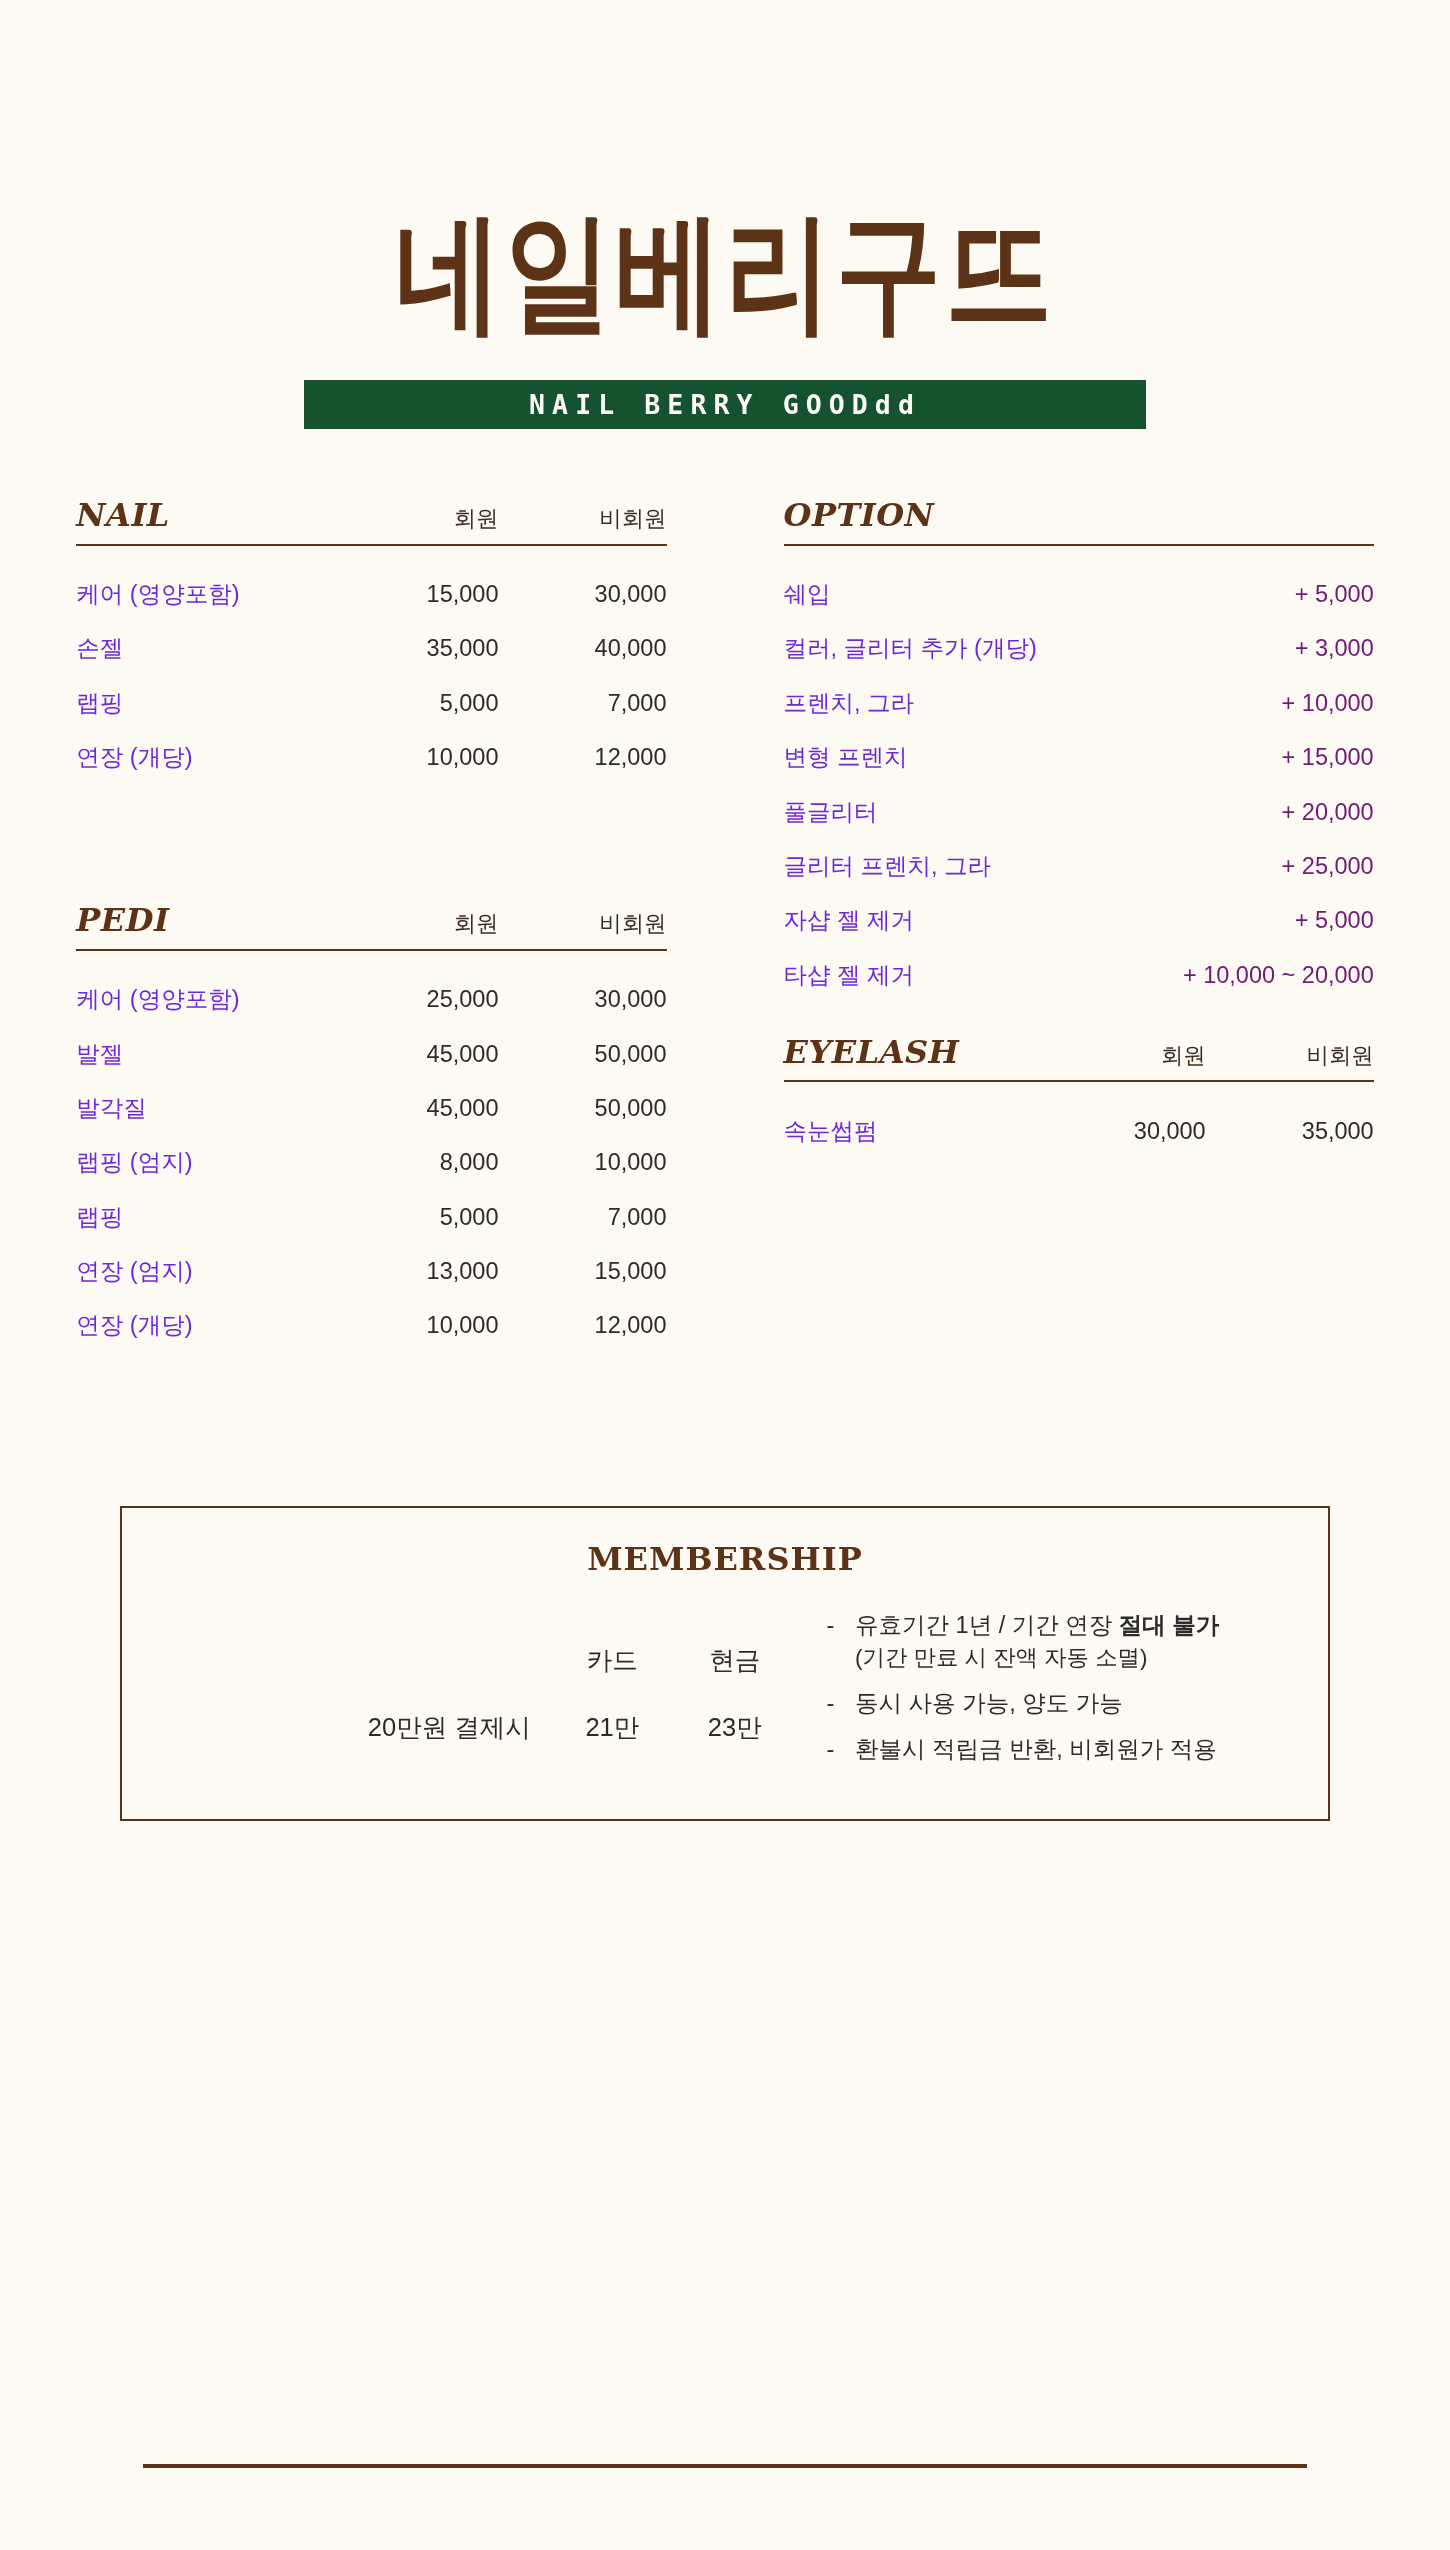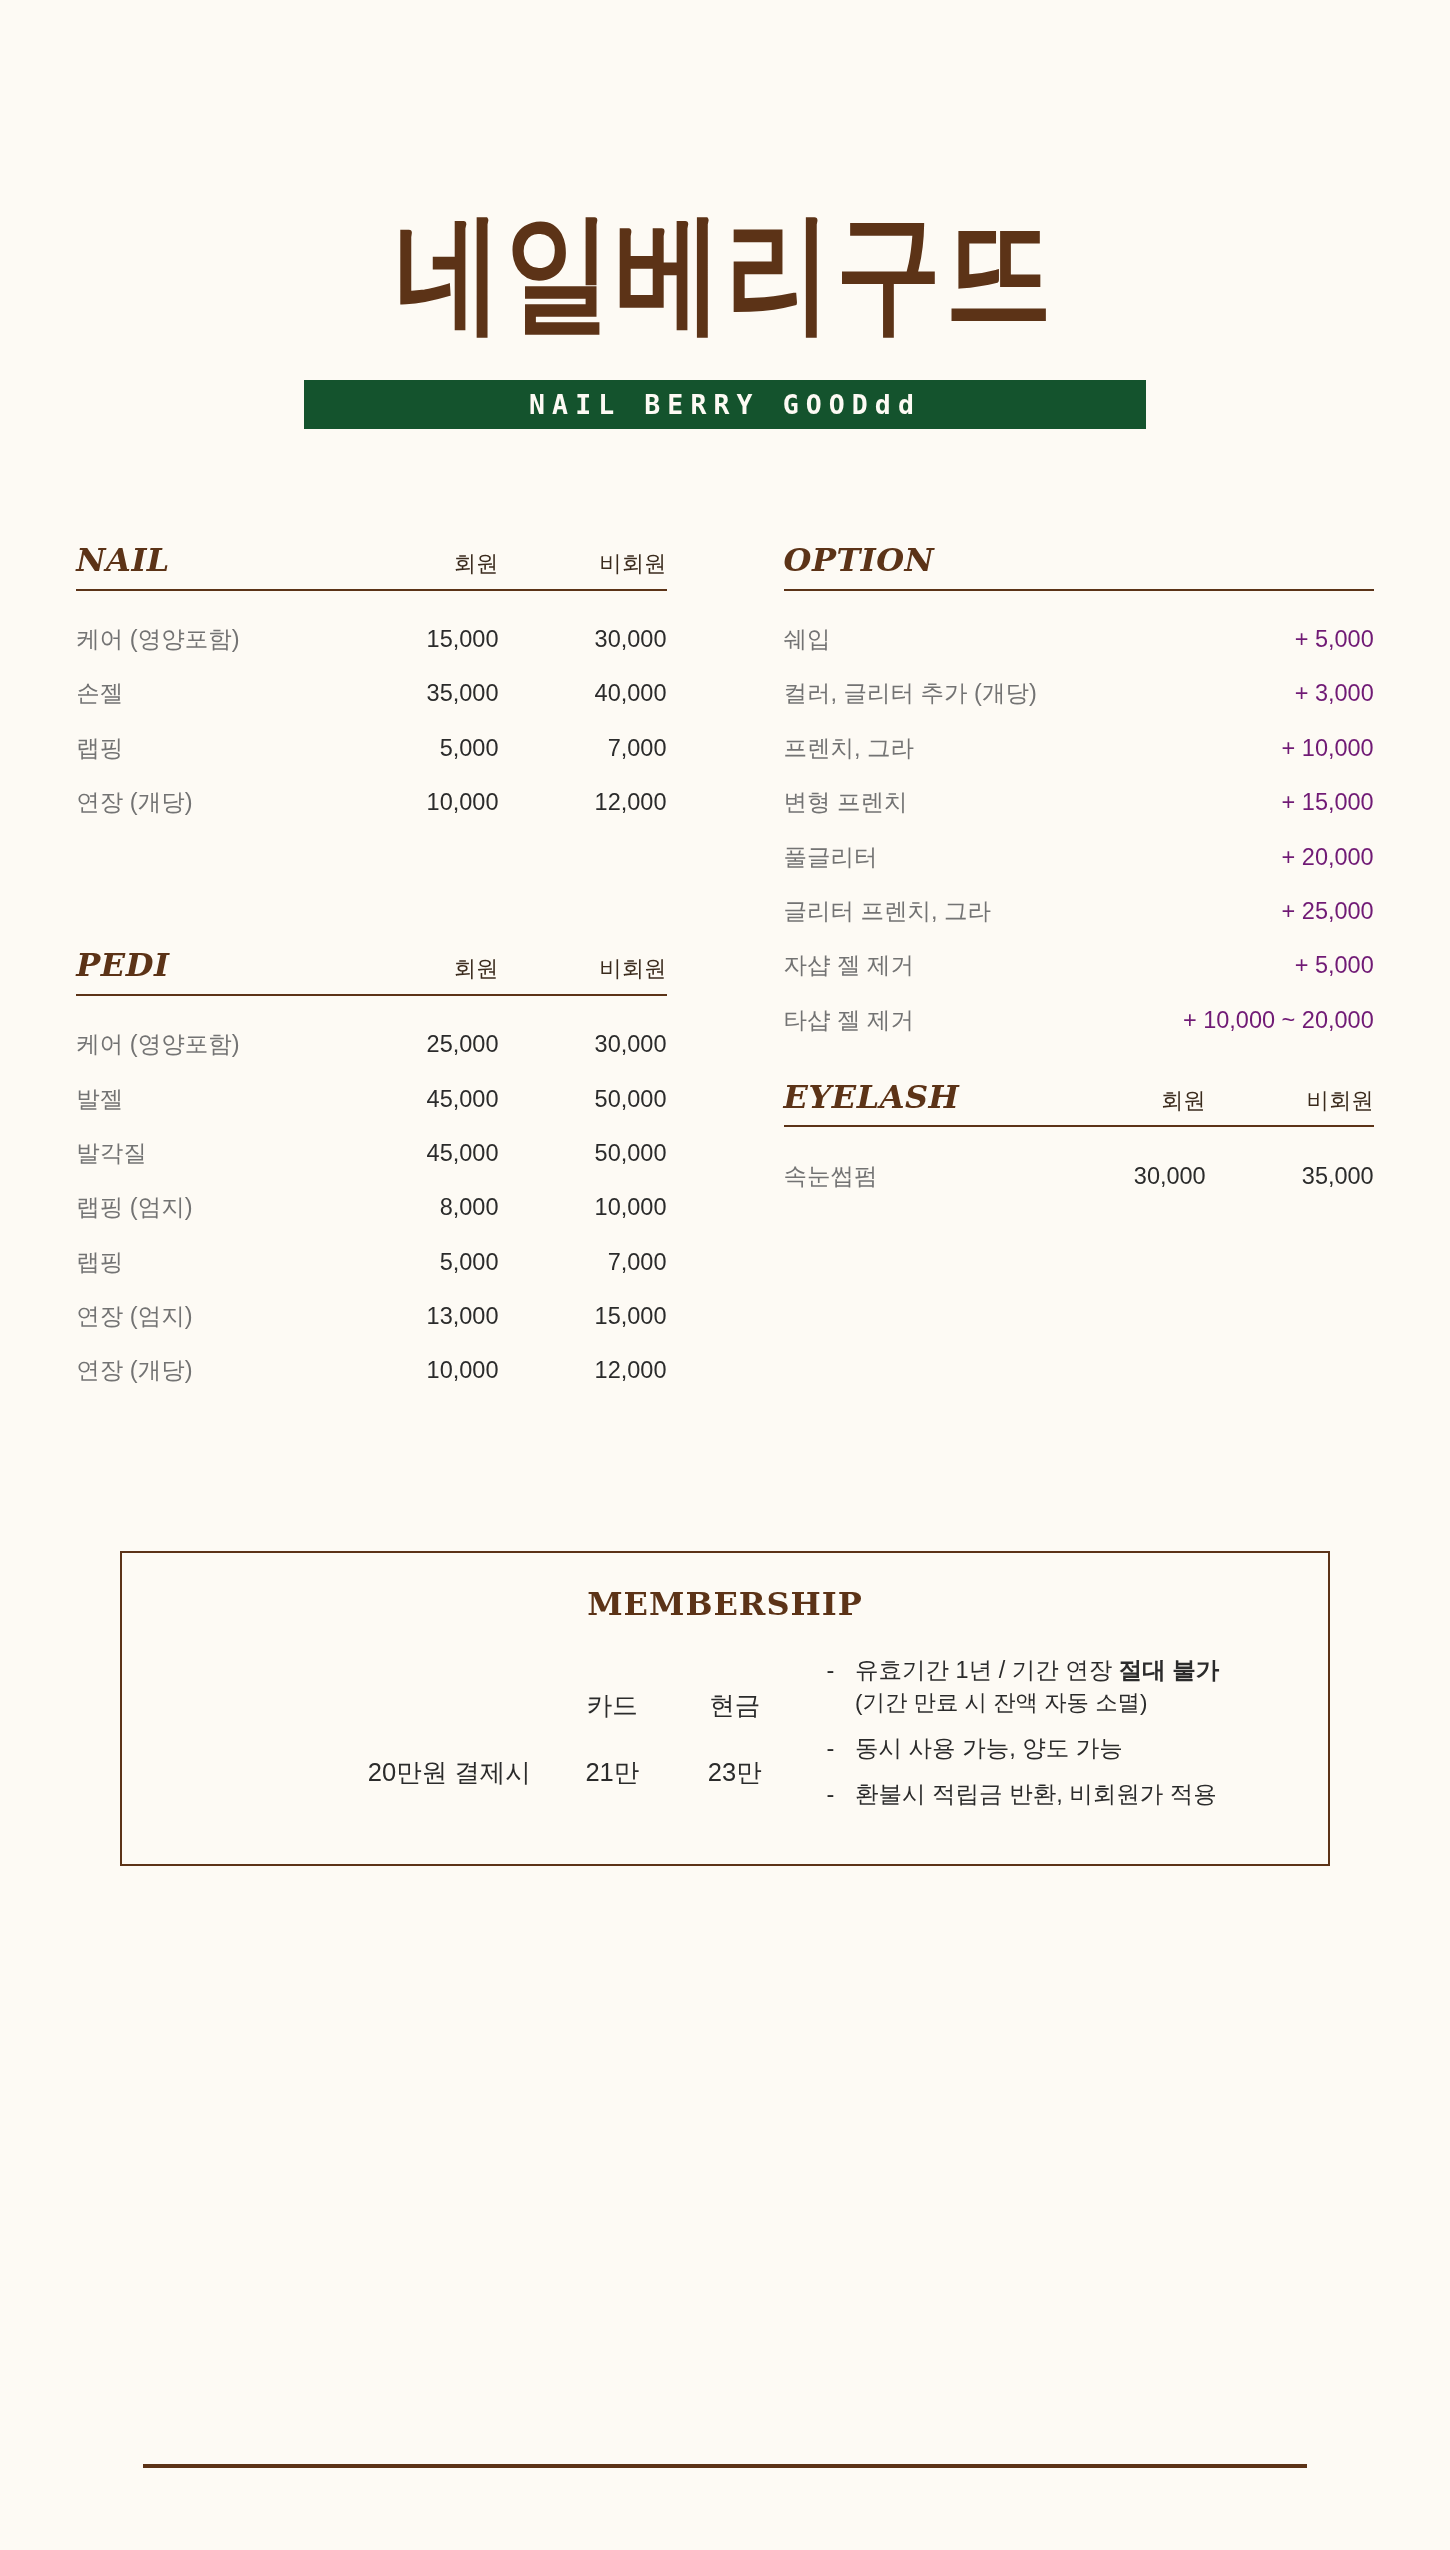--- a/index.html
+++ b/index.html
@@ -51,21 +51,21 @@
     justify-content: center;
     font-family: "DejaVu Sans Mono", monospace;
     font-weight: 700;
     font-size: 26.5px;
     letter-spacing: 7.1px;
   }
 
   
   .columns {
     display: flex;
-    margin-top: 112px;
+    margin-top: 67px;
     padding: 0 15.3px;
     gap: 117px;
   }
   .col {
     flex: 1;
     min-width: 0;
   }
 
   .block { margin-bottom: 0; }
 
@@ -96,21 +96,21 @@
 
   .rows { margin-top: 21.4px; }
   .row {
     display: flex;
     align-items: baseline;
     padding: 11.2px 0;
   }
   .row .label {
     flex: 1;
     font-size: 23.5px;
-    color: #737373;
+    color: #6d28d9;
     white-space: nowrap;
   }
   .row .val {
     width: 153px;
     text-align: right;
     font-size: 23.5px;
     color: #2b2b2b;
   }
   .row .val.wide { width: 168px; }
 

